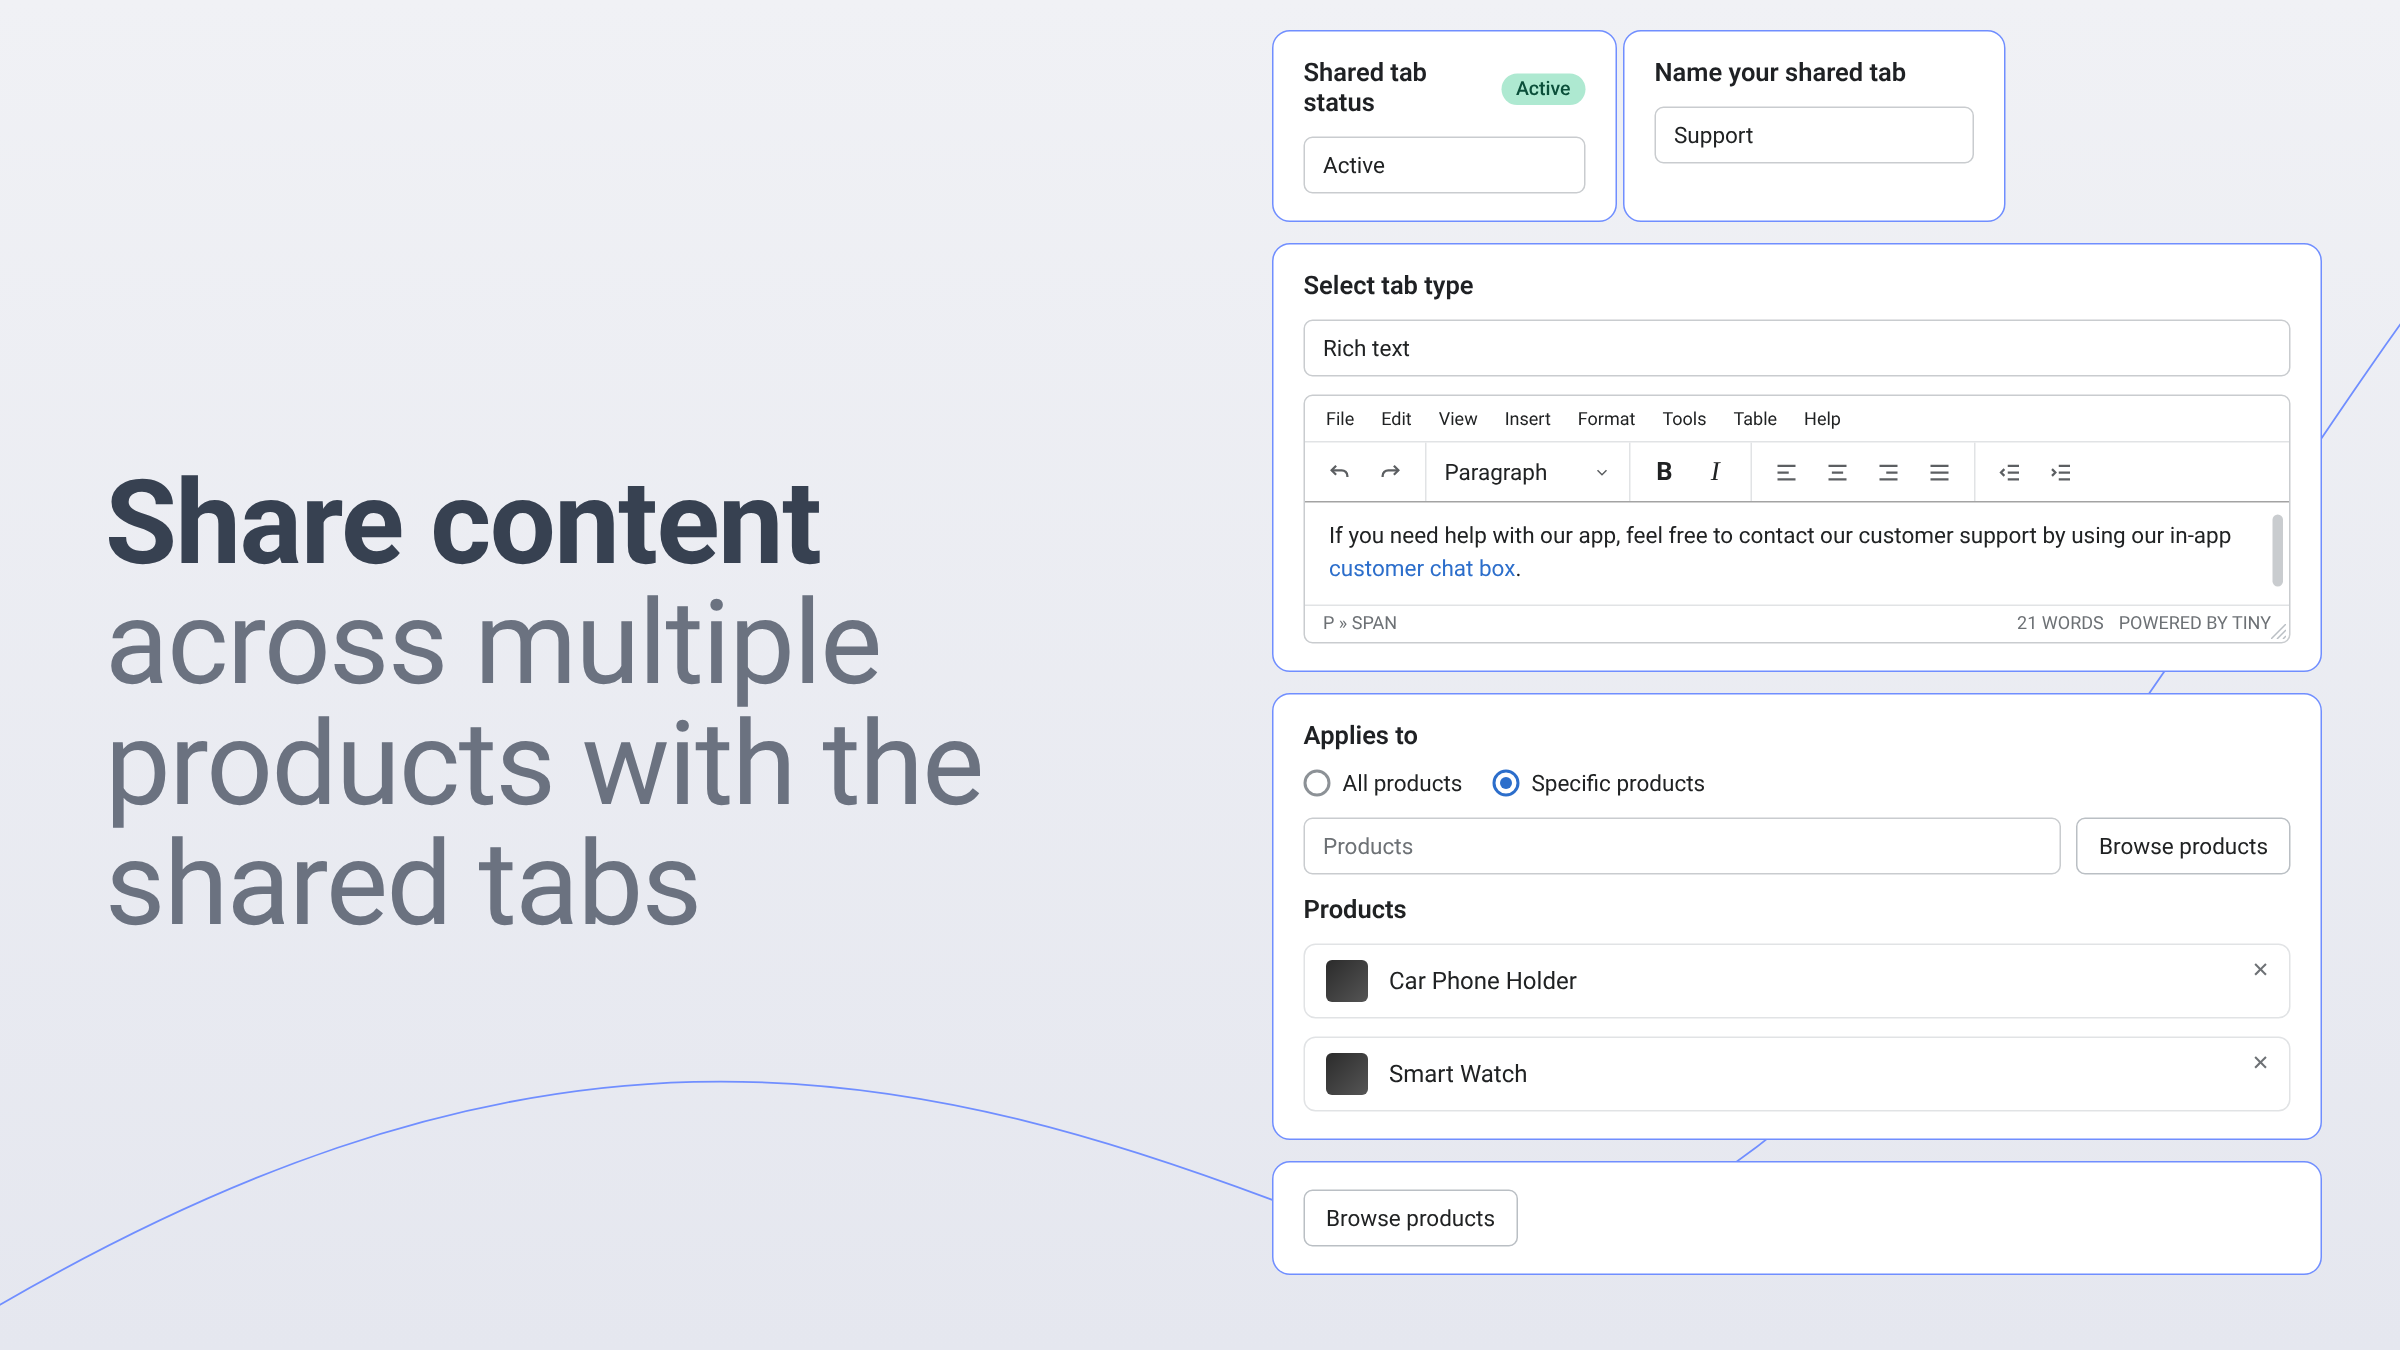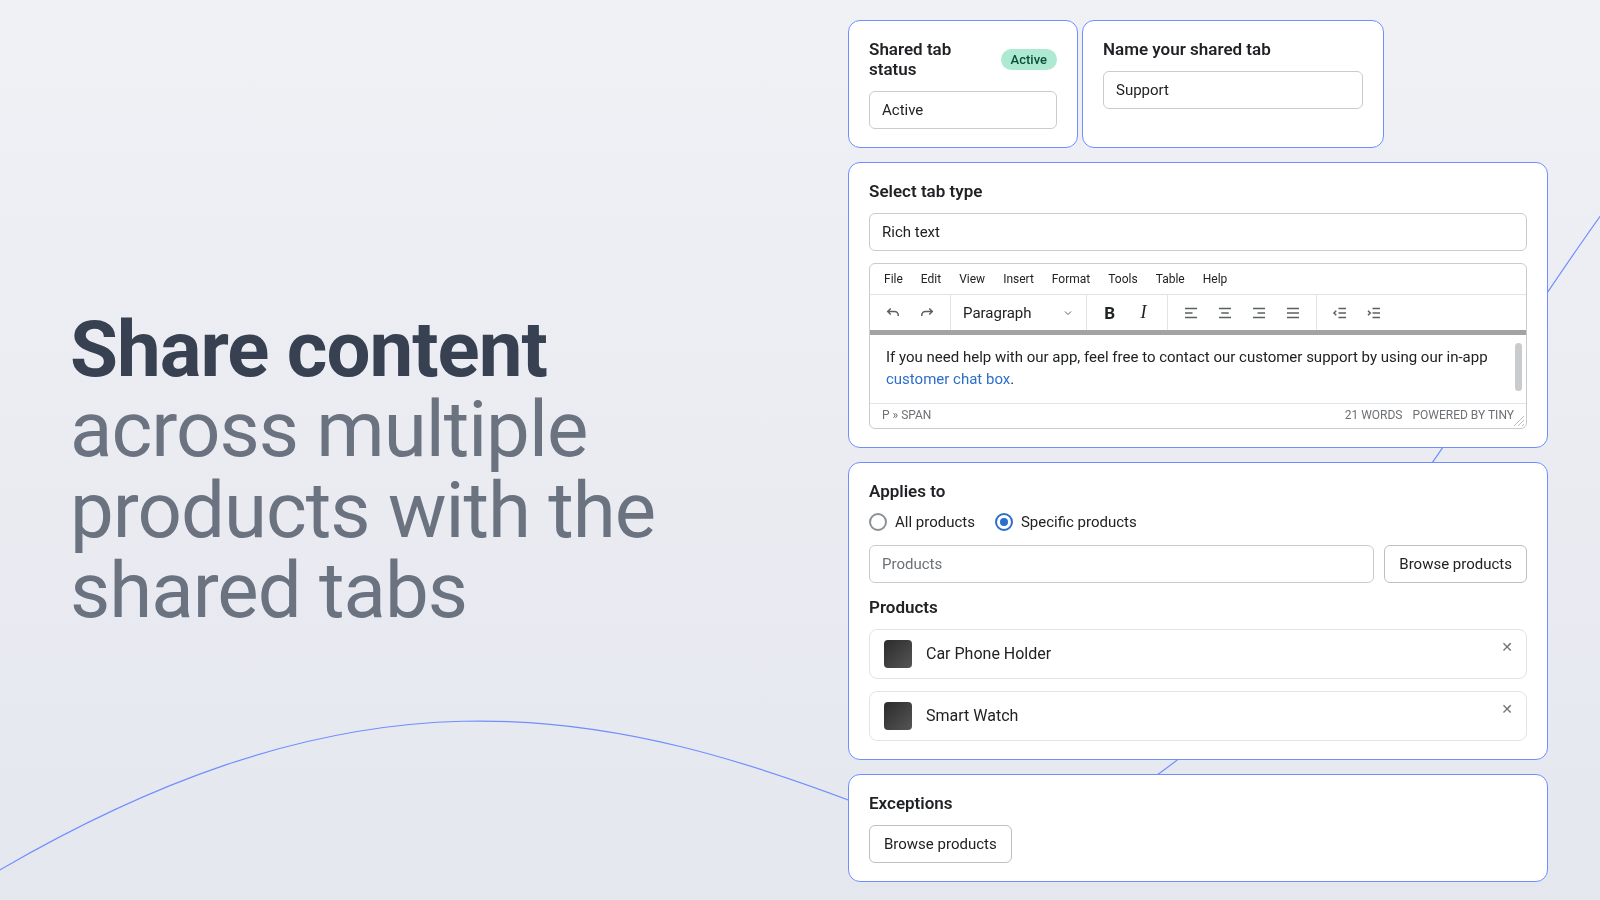--- a/index.html
+++ b/index.html
@@ -47,21 +47,21 @@
   .duo { display: flex; gap: 4px; }
 
   .card {
     background: #ffffff;
     border: 1px solid #708eff;
     border-radius: 12px;
     padding: 18px 20px;
   }
   .card.small { flex: 0 0 auto; }
   .card-status { width: 230px; }
-  .card-name { width: 302px; }
+  .card-name { width: 255px; }
 
   .card-title {
     font-size: 17px;
     font-weight: 600;
     color: #1f2124;
     margin-bottom: 12px;
     display: flex;
     align-items: center;
     gap: 10px;
   }
@@ -107,21 +107,21 @@
     gap: 18px;
     padding: 8px 14px;
     border-bottom: 1px solid #e1e3e5;
     font-size: 12px;
     color: #202223;
   }
   .ed-menu span { cursor: default; }
   .ed-tools {
     display: flex;
     align-items: flex-end;
-    border-bottom: 5px solid #a3a3a3;
+    border-bottom: 1px solid #a3a3a3;
     height: 40px;
   }
   .tool-group {
     display: flex;
     align-items: center;
     height: 100%;
     border-right: 1px solid #e1e3e5;
     padding: 0 6px;
   }
   .tool-btn {
@@ -402,17 +402,16 @@
       </div>
       <div class="prod-item">
         <div class="prod-thumb"></div>
         <span class="prod-name">Smart Watch</span>
         <span class="prod-x">✕</span>
       </div>
     </div>
   </div>
 
   <div class="card">
-    <div class="card-title">Exceptions</div>
     <button class="btn">Browse products</button>
   </div>
 
 </div>
 
 </body></html>

